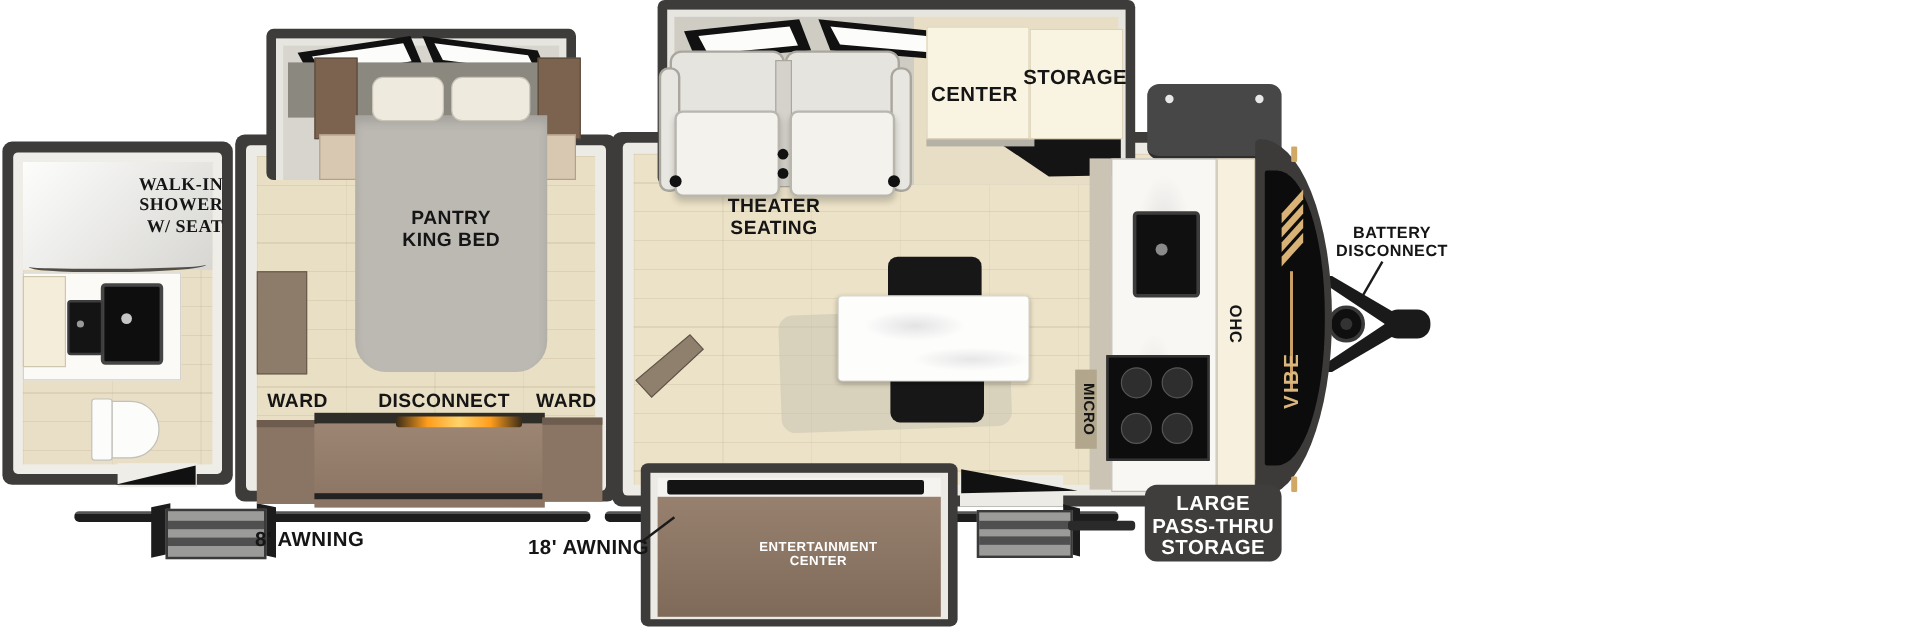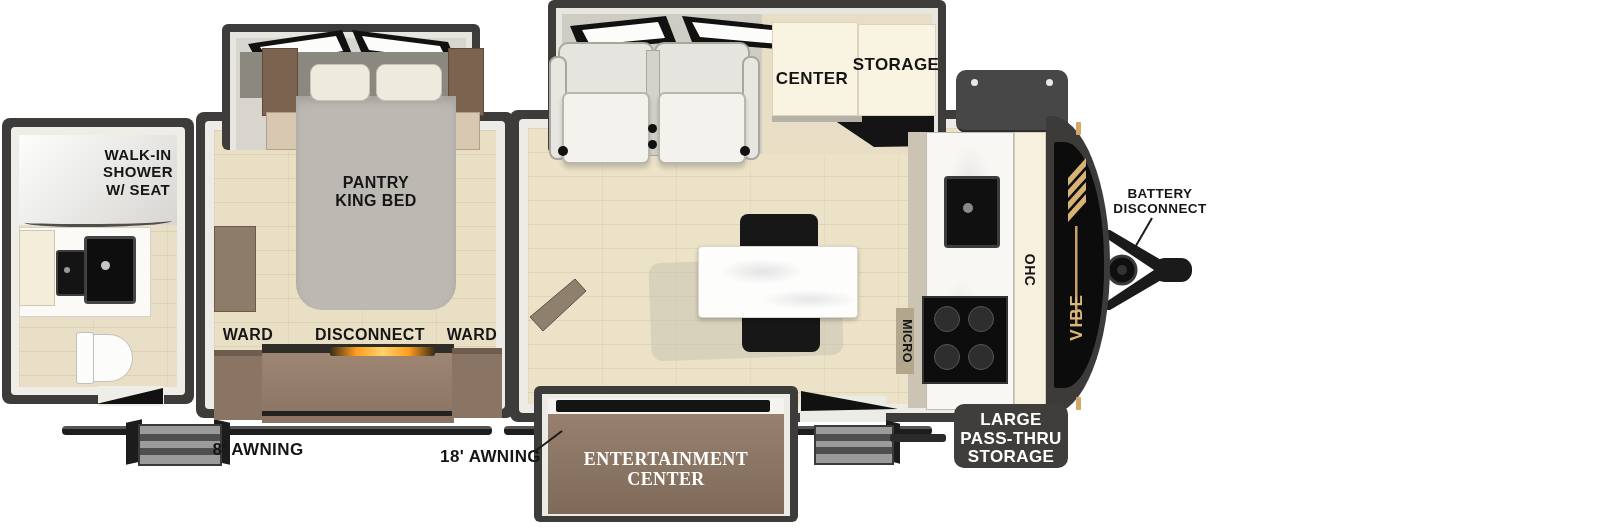--- a/index.html
+++ b/index.html
@@ -1,21 +1,21 @@
 <!DOCTYPE html>
 <html><head>
 <meta charset="utf-8">
 <style>
   html,body{margin:0;padding:0;background:#fff;}
   #scene{position:relative;width:1600px;height:531px;background:#ffffff;overflow:hidden;
          font-family:"Liberation Sans",sans-serif;}
   .abs{position:absolute;}
   .label{position:absolute;font-weight:bold;color:#151515;text-align:center;
          white-space:pre-line;line-height:1.1;letter-spacing:.4px;z-index:60;}
-  .label-left{text-align:center;}
+  .label-left{text-align:right;font-family:Liberation Serif, serif;}
   .white{color:#fff;}
   .gold{color:#dcb77c;}
   
   .body{position:absolute;background:#3e3c3a;z-index:10;border-radius:8px;}
   .band{position:absolute;background:#edebe5;z-index:11;border-radius:4px;}
   .floor-wood{position:absolute;z-index:12;background-color:#e9dfc6;
     background-image:repeating-linear-gradient(180deg,rgba(110,90,55,.10) 0 1px,transparent 1px 24px),
                      repeating-linear-gradient(90deg,rgba(110,90,55,.06) 0 1px,transparent 1px 74px);}
   .slide{position:absolute;background:#3e3c3a;z-index:20;border-radius:6px;}
   .slide-band{position:absolute;background:#e7e5df;z-index:21;}
@@ -83,21 +83,21 @@
 
   <div class="slide" style="left:548px;top:0px;width:398px;height:154px;"></div>
   <div class="slide-band" style="left:556px;top:8px;width:382px;height:146px;"></div>
   <div class="slide-int" style="left:562px;top:14px;width:370px;height:140px;background:linear-gradient(90deg,#cfccc4 0 54%,#e8dec6 54%);"></div>
 
   <div class="slide" style="left:534px;top:386px;width:264px;height:136px;"></div>
   <div class="slide-band" style="left:542px;top:394px;width:248px;height:122px;background:#eceae5;"></div>
   <div class="abs" style="left:548px;top:398px;width:236px;height:16px;background:#f4f3f0;z-index:23;"></div>
   <div class="abs" style="left:556px;top:400px;width:214px;height:12px;background:#141414;border-radius:2px;z-index:24;"></div>
   <div class="abs" style="left:548px;top:414px;width:236px;height:100px;background:linear-gradient(180deg,#97806e,#7f6a59);z-index:23;"></div>
-  <div class="label white" style="left:566px;top:450px;width:200px;font-size:18px;font-family:Liberation Serif, serif;">ENTERTAINMENT
+  <div class="label white" style="left:582px;top:450px;width:200px;font-size:11px;">ENTERTAINMENT
 CENTER</div>
 
   <svg class="abs" style="left:0;top:0;z-index:25;" width="1600" height="531" viewBox="0 0 1600 531">
 
     <polygon points="248,44 342,30 352,54 262,70" fill="#111"></polygon>
     <polygon points="260,47 336,36 343,51 271,63" fill="#fcfcfa"></polygon>
     <polygon points="352,30 448,42 458,66 362,54" fill="#111"></polygon>
     <polygon points="362,36 440,46 447,60 369,50" fill="#fcfcfa"></polygon>
 
     <polygon points="570,26 666,16 676,42 580,50" fill="#111"></polygon>
@@ -156,20 +156,22 @@
   <div class="furn" style="left:654px;top:42px;width:92px;height:54px;background:#e6e4de;border:2px solid #a9a69e;border-radius:10px 10px 4px 4px;"></div>
   <div class="furn" style="left:549px;top:56px;width:14px;height:100px;background:#e8e6e0;border:2px solid #a9a69e;border-radius:8px;"></div>
   <div class="furn" style="left:742px;top:56px;width:14px;height:100px;background:#e8e6e0;border:2px solid #a9a69e;border-radius:8px;"></div>
   <div class="furn" style="left:646px;top:50px;width:12px;height:104px;background:#d5d2cb;border:1px solid #a9a69e;"></div>
   <div class="furn" style="left:562px;top:92px;width:84px;height:68px;background:#f3f2ed;border:2px solid #b9b6ae;border-radius:7px;box-shadow:0 4px 5px rgba(0,0,0,.18);"></div>
   <div class="furn" style="left:658px;top:92px;width:84px;height:68px;background:#f3f2ed;border:2px solid #b9b6ae;border-radius:7px;box-shadow:0 4px 5px rgba(0,0,0,.18);"></div>
   <div class="dot" style="left:648px;top:124px;width:9px;height:9px;background:#111;"></div>
   <div class="dot" style="left:648px;top:140px;width:9px;height:9px;background:#111;"></div>
   <div class="dot" style="left:558px;top:146px;width:10px;height:10px;background:#111;"></div>
   <div class="dot" style="left:740px;top:146px;width:10px;height:10px;background:#111;"></div>
+  <div class="label" style="left:575px;top:164px;width:140px;font-size:16px;">THEATER
+SEATING</div>
 
   <div class="furn" style="left:772px;top:110px;width:90px;height:12px;background:#b5b1a7;z-index:26;"></div>
   <div class="furn" style="left:772px;top:22px;width:84px;height:92px;background:#f9f3e1;border:1px solid #ddd3ba;"></div>
   <div class="furn" style="left:858px;top:24px;width:76px;height:90px;background:#f9f3e1;border:1px solid #ddd3ba;"></div>
   <div class="label" style="left:762px;top:70px;width:100px;font-size:17px;">CENTER</div>
   <div class="label" style="left:848px;top:56px;width:96px;font-size:17px;">STORAGE</div>
 
   <div class="furn" style="left:650px;top:260px;width:192px;height:98px;background:#c9c2b1;opacity:.55;border-radius:12px;transform:rotate(-2deg);z-index:28;"></div>
   <div class="furn" style="left:740px;top:214px;width:78px;height:40px;background:#171717;border-radius:8px 8px 4px 4px;z-index:29;"></div>
   <div class="furn" style="left:742px;top:312px;width:78px;height:40px;background:#171717;border-radius:4px 4px 8px 8px;z-index:29;"></div>

